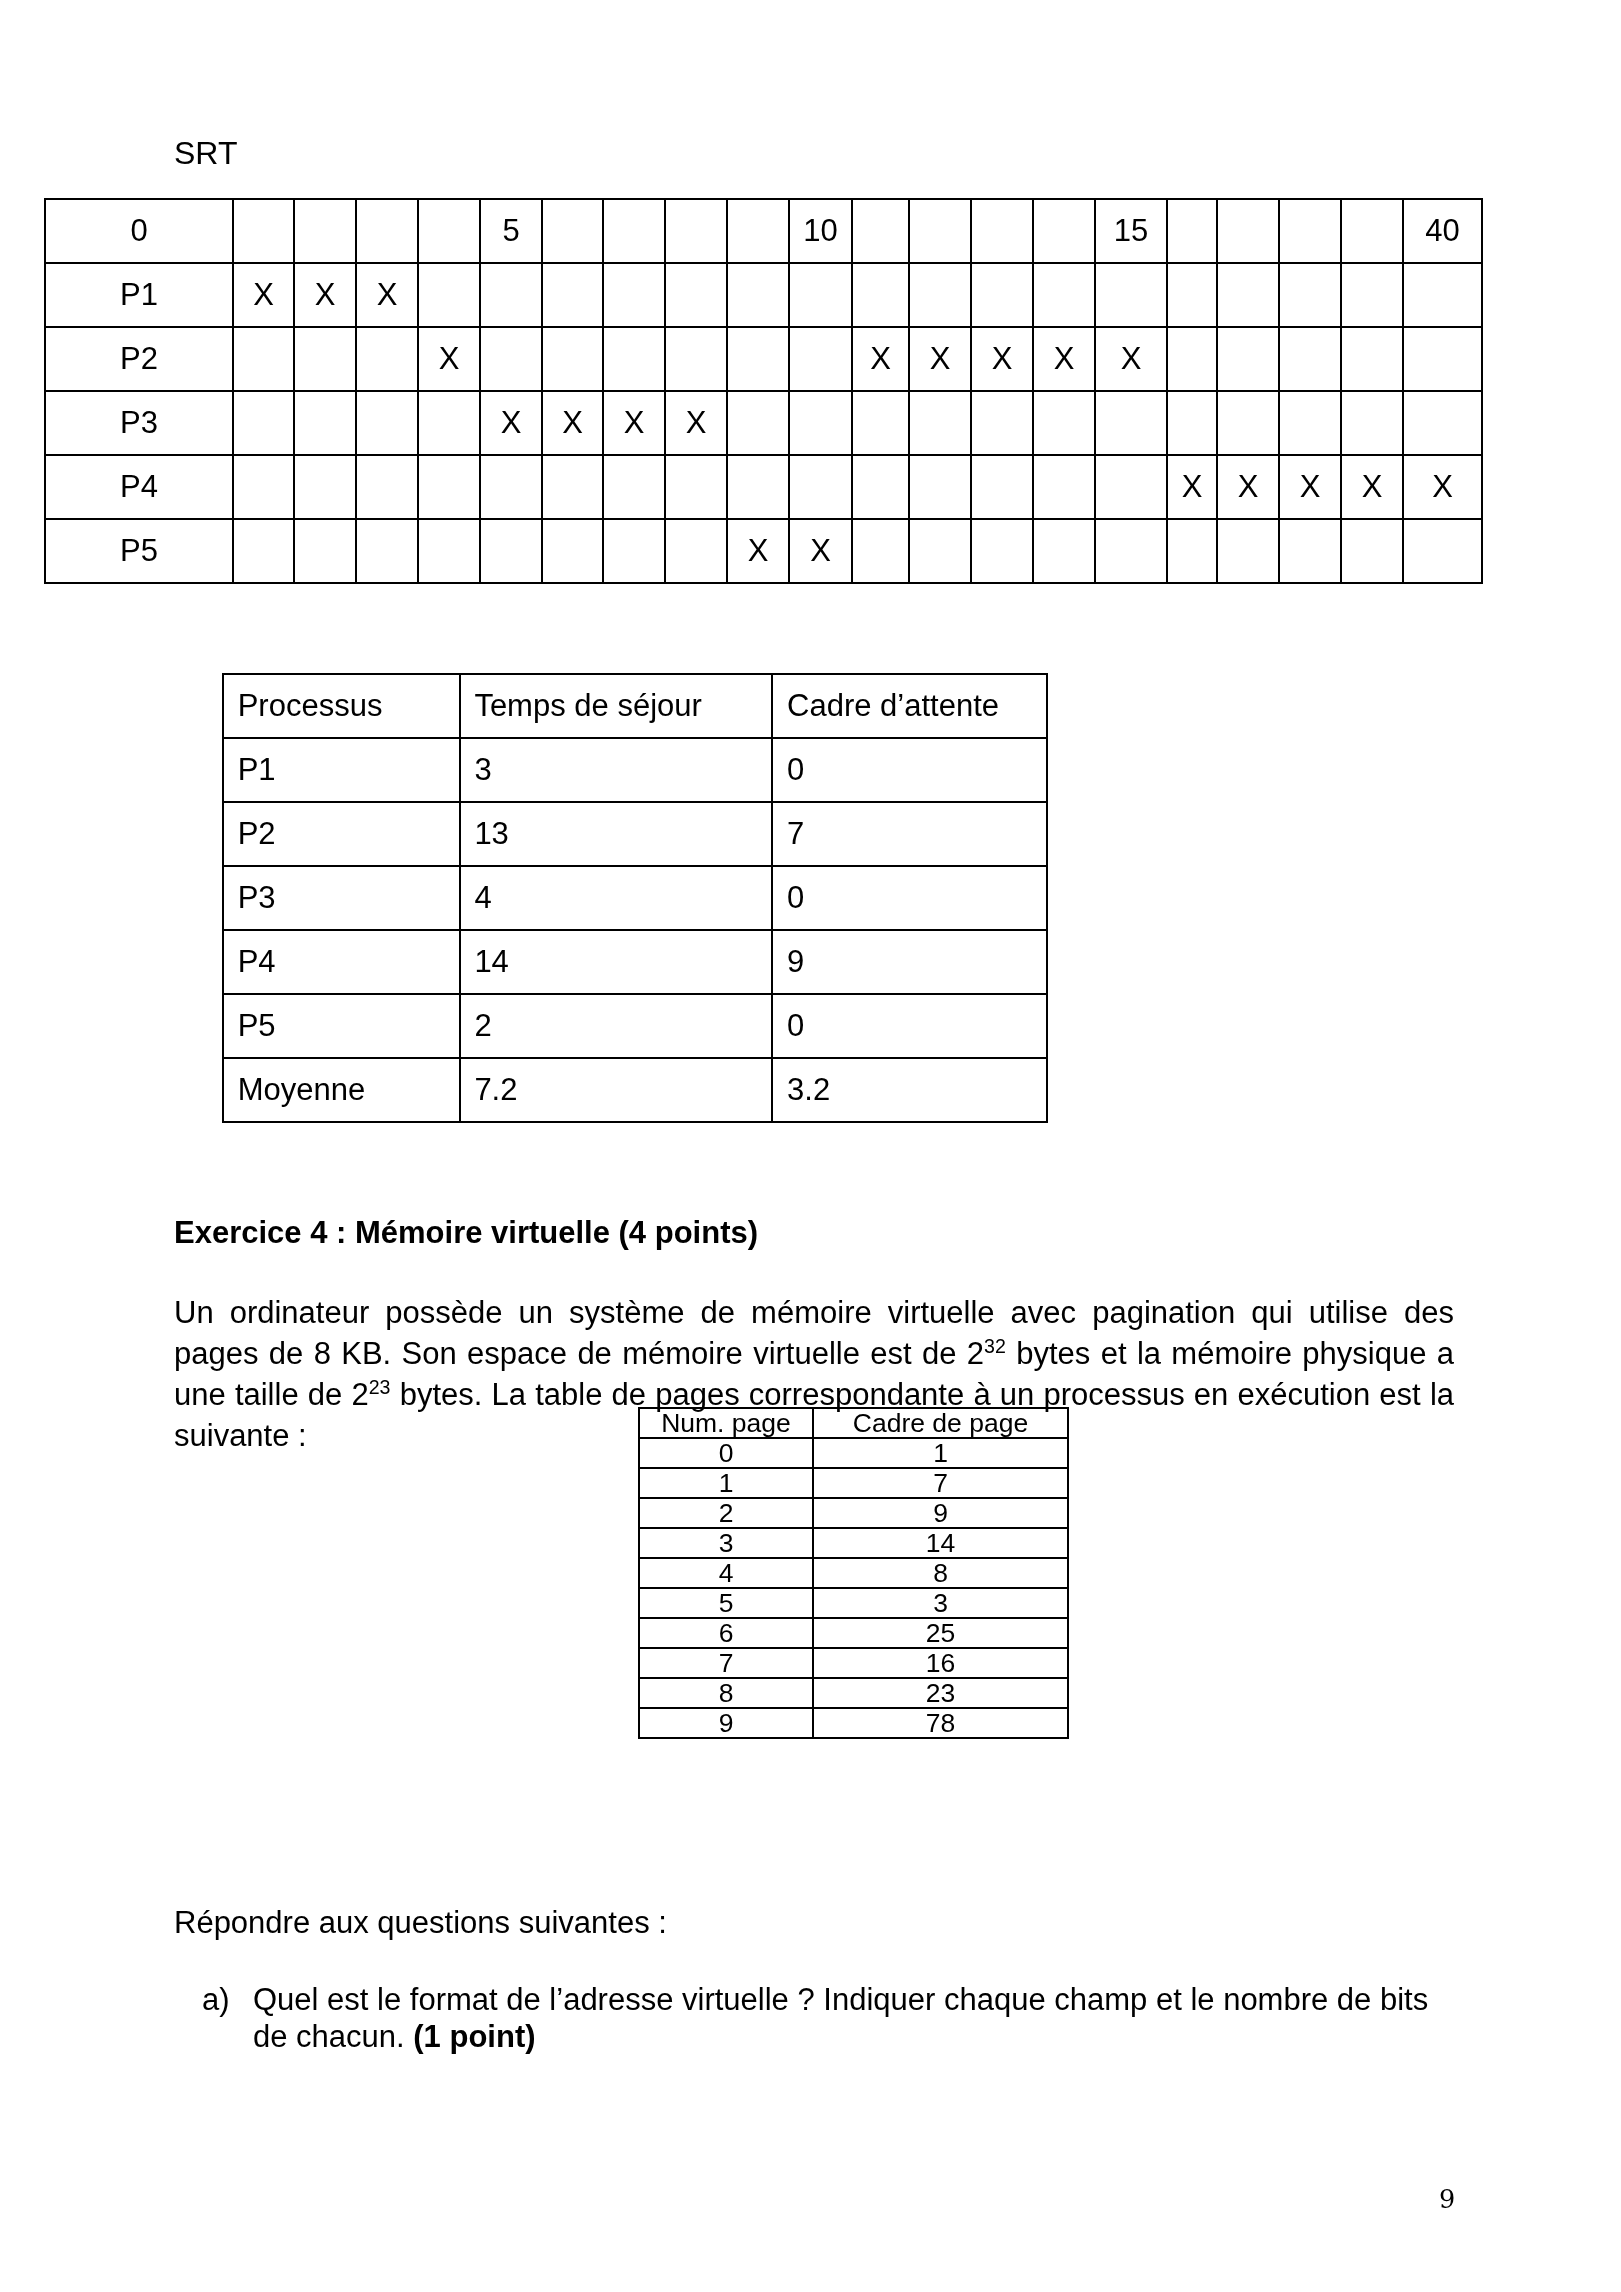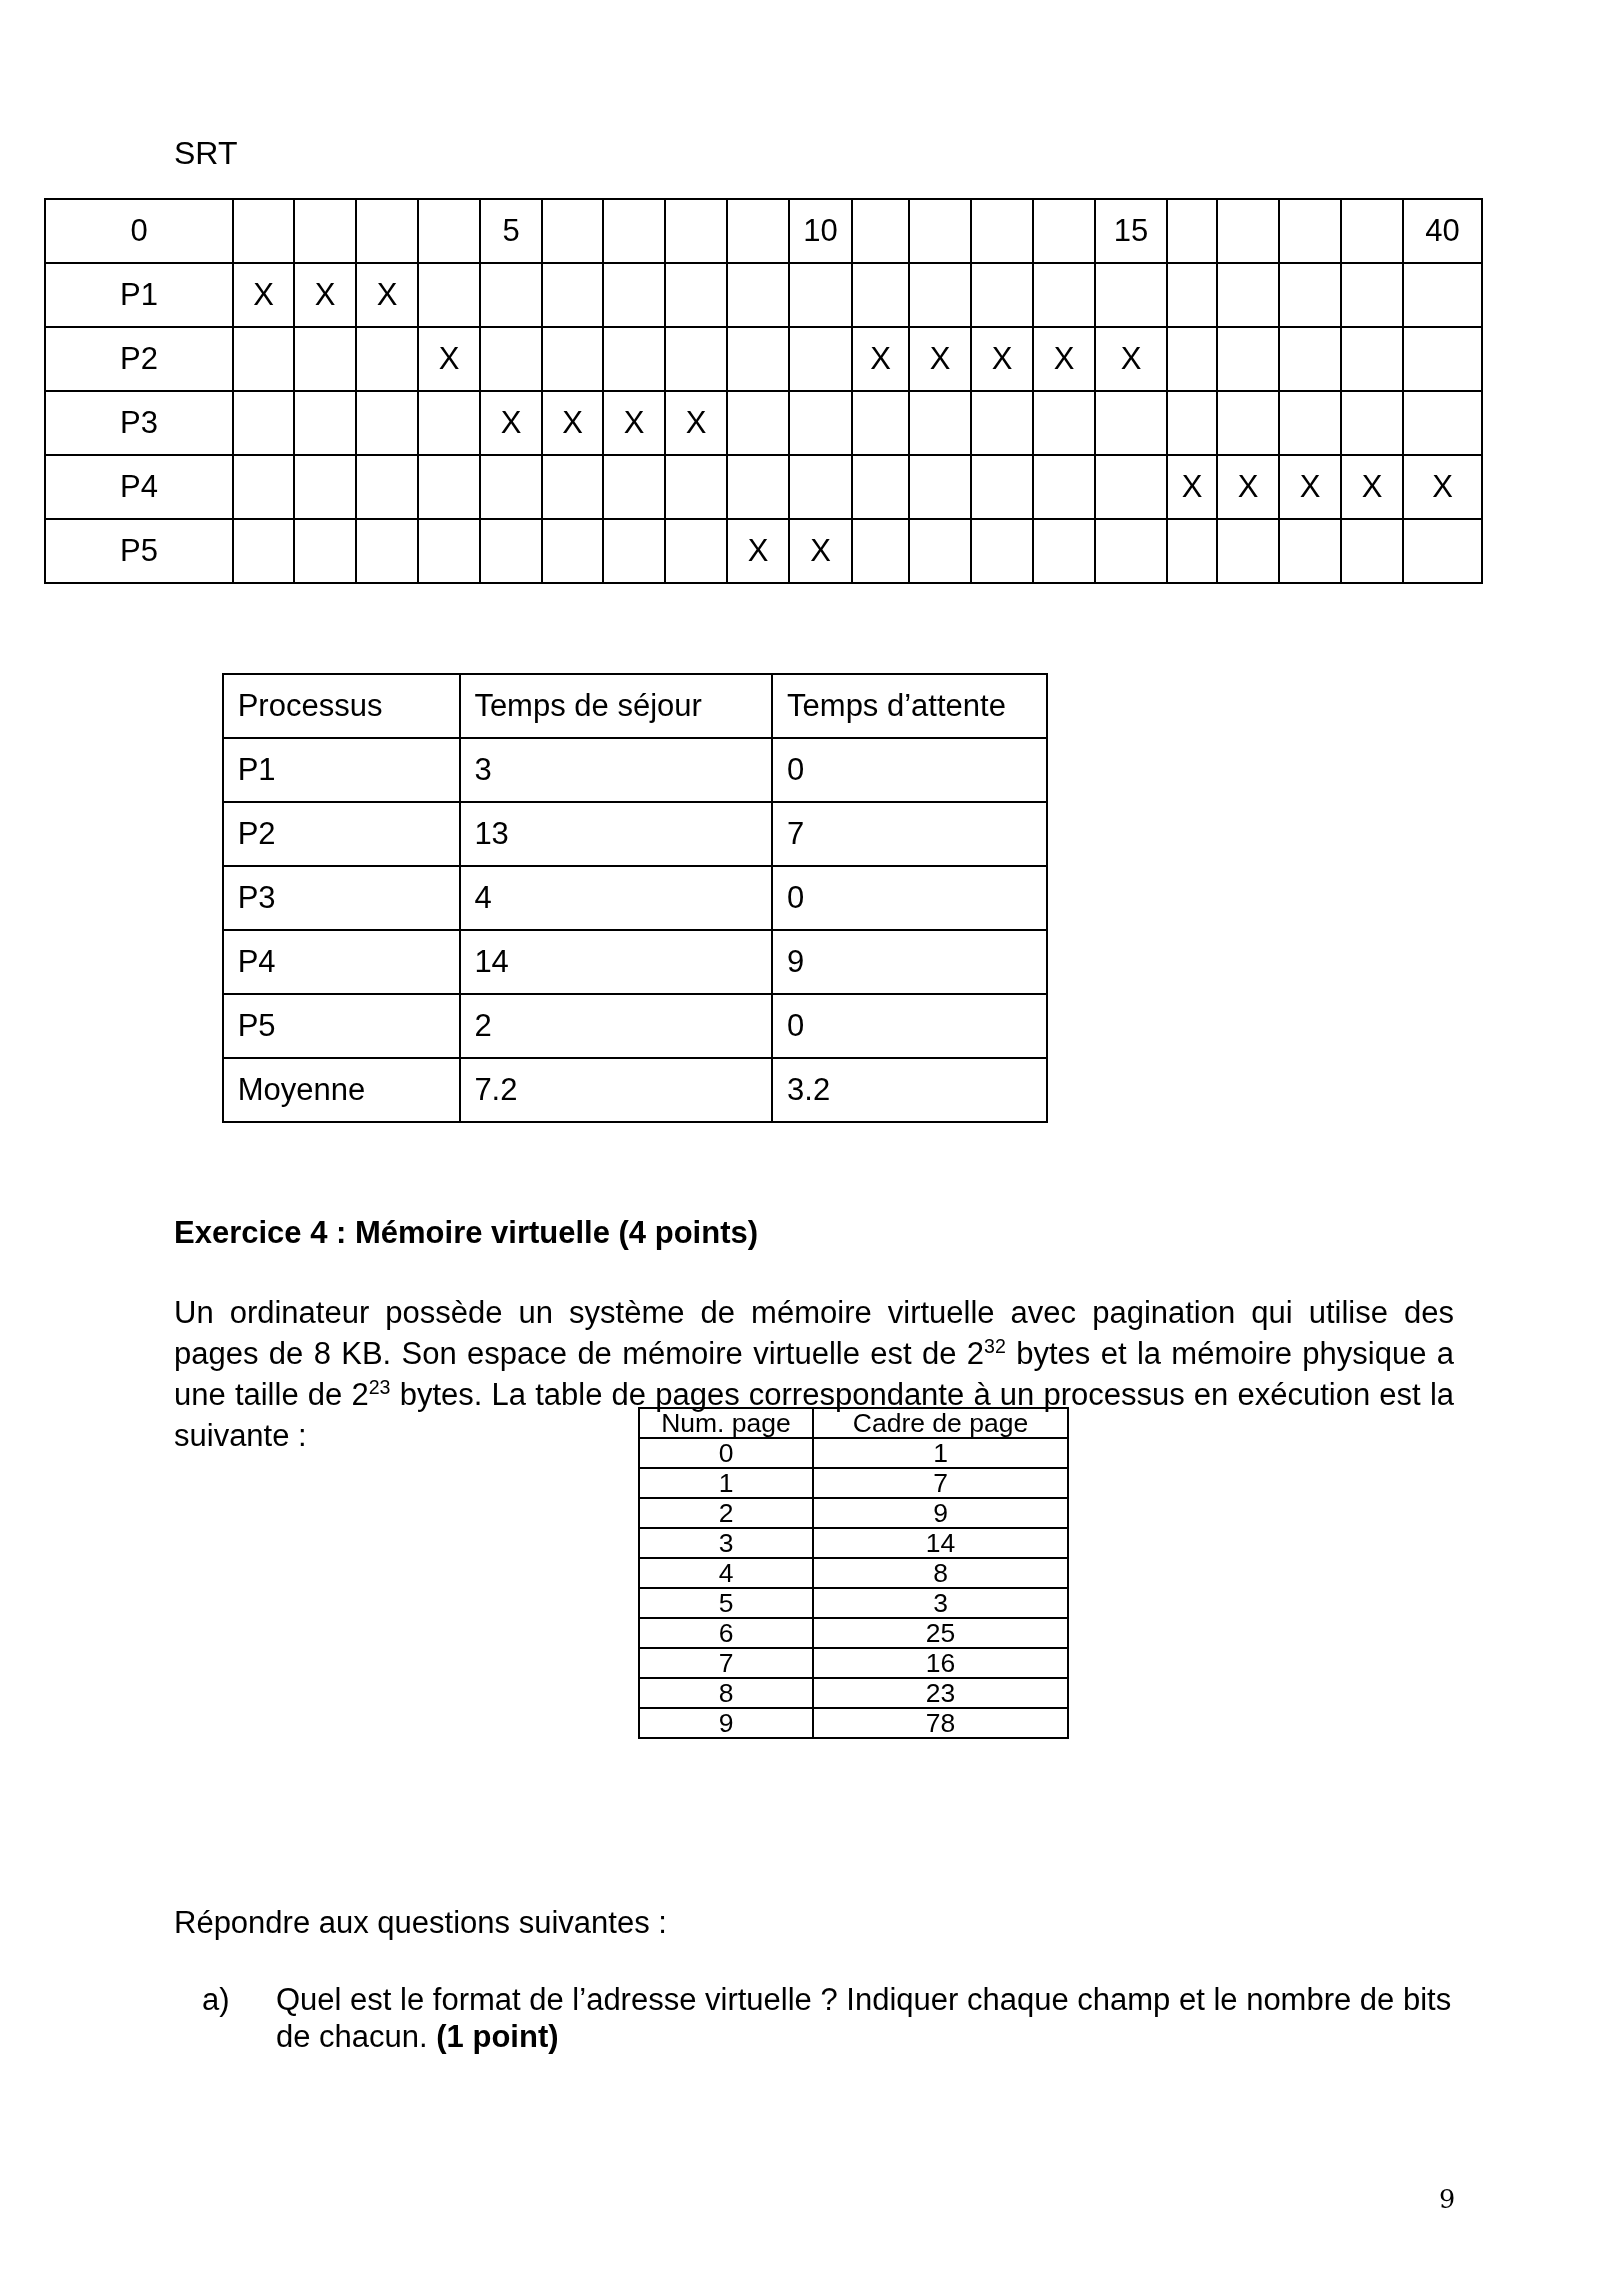--- a/index.html
+++ b/index.html
@@ -31,21 +31,21 @@
   
   #pages { left: 638px; top: 1407px; border-collapse: collapse; table-layout: fixed; }
   #pages td { border: 2.9px solid #000; height: 28px; padding: 0; font-size: 26.5px; text-align: center;
               vertical-align: middle; line-height: 28px; }
   #pages td.p0 { width: 172px; }
   #pages td.p1 { width: 253px; }
 
   #q-intro { left: 174px; top: 1905px; font-size: 31px; }
   #q-a { left: 202px; top: 1981px; width: 1255px; font-size: 31px; line-height: 37px; }
   #q-a .mark { position: absolute; left: 0; top: 0; }
-  #q-a .txt { margin-left: 74px; display: block; }
+  #q-a .txt { margin-left: 51px; display: block; }
   #q-a b { font-weight: bold; }
 
   #page-num { left: 1439px; top: 2184px; font-family: "DejaVu Serif", serif; font-size: 25.5px; }
 </style>
 </head>
 <body>
 
 <div id="srt-title" class="abs">SRT</div>
 
 <table id="srt-grid" class="abs">
@@ -189,21 +189,21 @@
         <td style="width: 77px;"></td>
       </tr>
     </tbody>
 </table>
 
 <table id="times" class="abs">
   <tbody id="times-body">
       <tr>
         <td class="c0">Processus</td>
         <td class="c1">Temps de séjour</td>
-        <td class="c2">Temps d’attente</td>
+        <td class="c2">Cadre d’attente</td>
       </tr>
       <tr>
         <td class="c0">P1</td>
         <td class="c1">3</td>
         <td class="c2">0</td>
       </tr>
       <tr>
         <td class="c0">P2</td>
         <td class="c1">13</td>
         <td class="c2">7</td>

